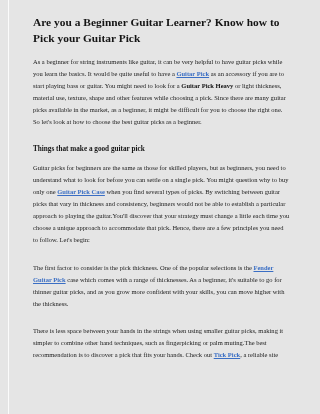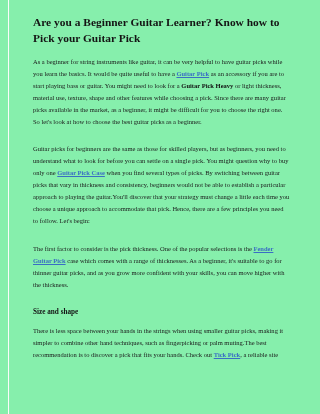--- a/index.html
+++ b/index.html
@@ -12,21 +12,21 @@
     height: 414px;
     overflow: hidden;
     font-family: "Liberation Serif", "DejaVu Serif", serif;
     color: #111111;
     -webkit-font-smoothing: antialiased;
   }
   .page {
     position: relative;
     width: 320px;
     height: 414px;
-    background: #86efac;
+    background: #e5e5e5;
     box-sizing: border-box;
   }
   .page-edge-left {
     position: absolute;
     left: 8px;
     top: 0;
     width: 1px;
     height: 414px;
     background: #fbfbfb;
   }
@@ -80,30 +80,30 @@
   <div class="page-edge-left"></div>
 
   <div class="content">
 
     <h1 class="doc-title">Are you a Beginner Guitar Learner? Know how to Pick your Guitar Pick</h1>
 
     <p class="body-text">
       <span>As a beginner for string instruments like guitar, it can be very helpful to have guitar picks while you learn the basics. It would be quite useful to have a </span><a class="link" href="#">Guitar Pick</a><span> as an accessory if you are to start playing bass or guitar. You might need to look for a </span><span class="bold-inline">Guitar Pick Heavy</span><span> or light thickness, material use, texture, shape and other features while choosing a pick. Since there are many guitar picks available in the market, as a beginner, it might be difficult for you to choose the right one. So let's look at how to choose the best guitar picks as a beginner.</span>
     </p>
 
+    <h2 class="section-heading">Things that make a good guitar pick</h2>
 
     <p class="body-text">
       <span>Guitar picks for beginners are the same as those for skilled players, but as beginners, you need to understand what to look for before you can settle on a single pick. You might question why to buy only one </span><a class="link" href="#">Guitar Pick Case</a><span> when you find several types of picks. By switching between guitar picks that vary in thickness and consistency, beginners would not be able to establish a particular approach to playing the guitar.You'll discover that your strategy must change a little each time you choose a unique approach to accommodate that pick. Hence, there are a few principles you need to follow. Let's begin:</span>
     </p>
 
 
     <p class="body-text">
       <span>The first factor to consider is the pick thickness. One of the popular selections is the </span><a class="link" href="#">Fender Guitar Pick</a><span> case which comes with a range of thicknesses. As a beginner, it's suitable to go for thinner guitar picks, and as you grow more confident with your skills, you can move higher with the thickness.</span>
     </p>
 
-    <h2 class="section-heading">Size and shape</h2>
 
     <p class="body-text">
       <span>There is less space between your hands in the strings when using smaller guitar picks, making it simpler to combine other hand techniques, such as fingerpicking or palm muting.The best recommendation is to discover a pick that fits your hands. Check out </span><a class="link" href="#">Tick Pick</a><span>, a reliable site</span>
     </p>
 
   </div>
 </div>
 
 </body></html>

